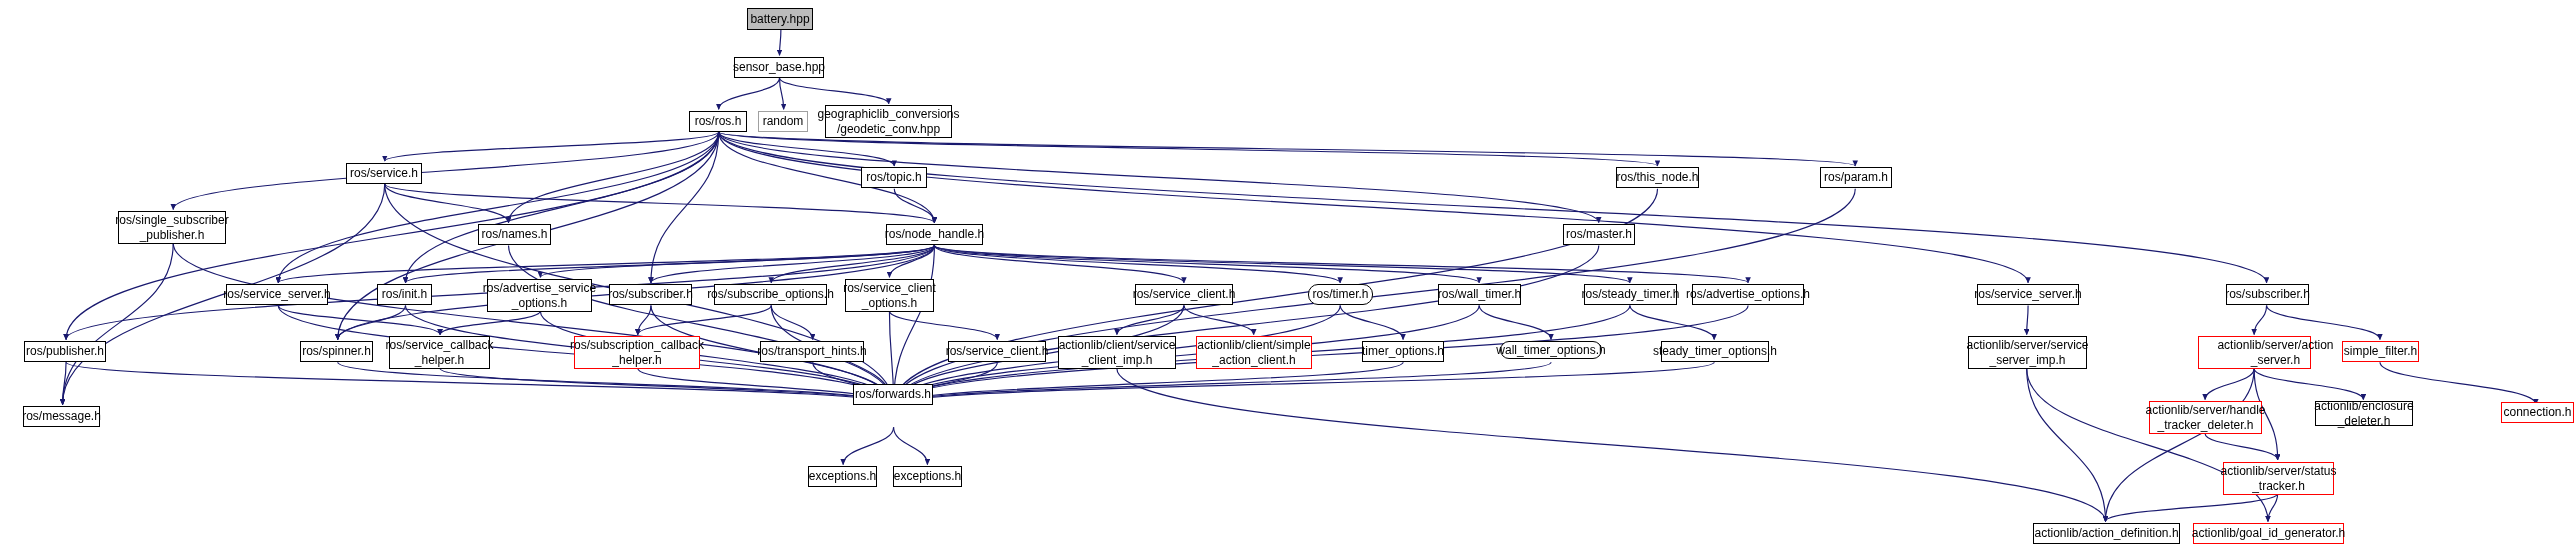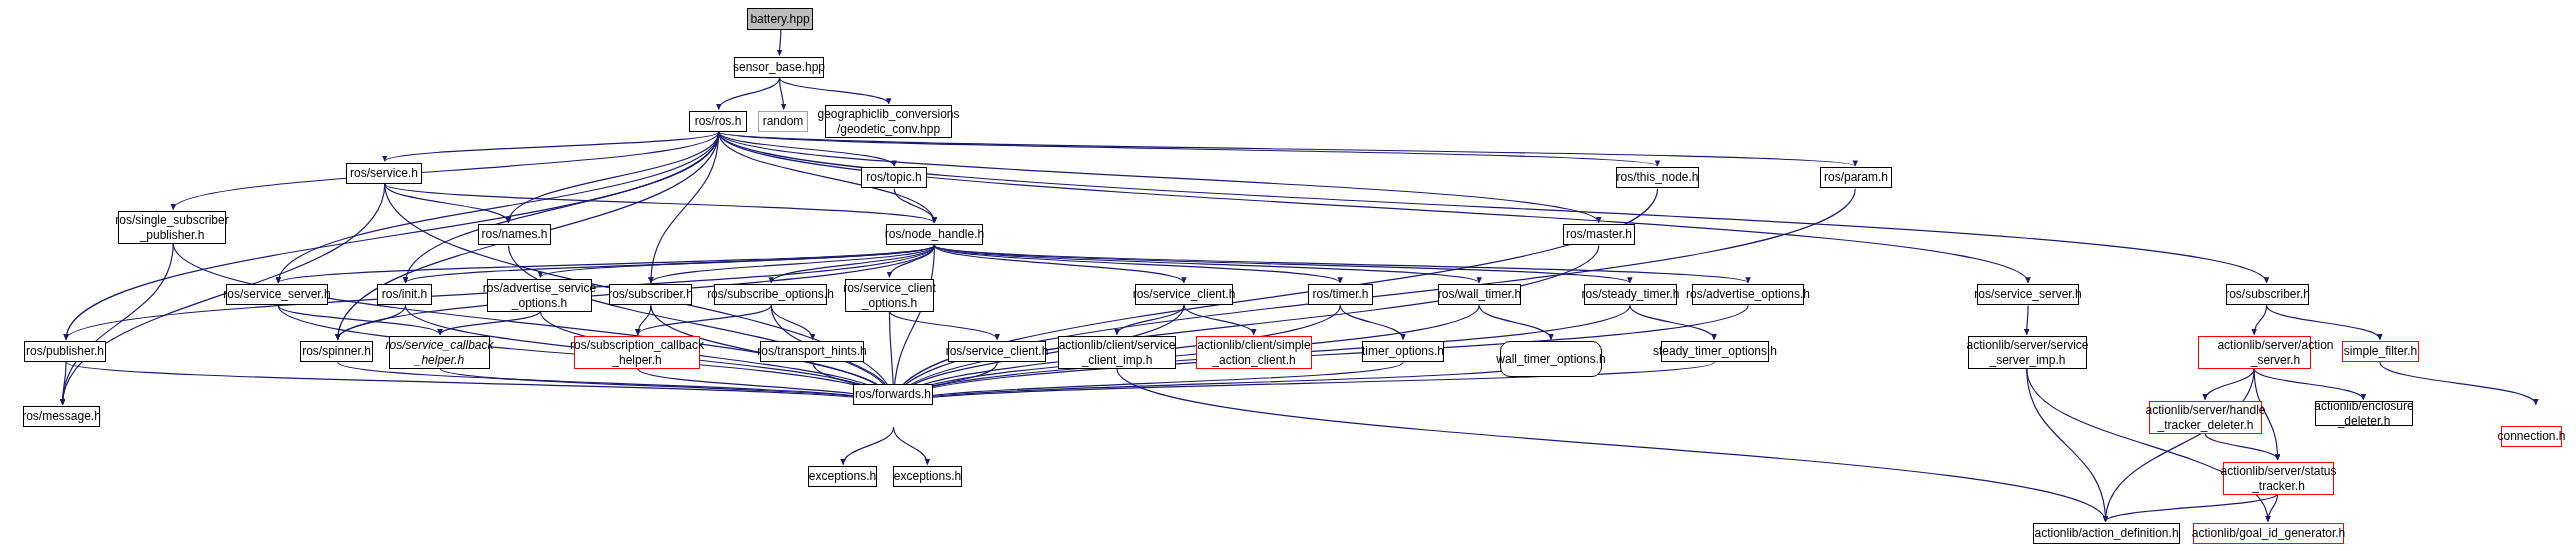--- a/index.html
+++ b/index.html
@@ -151,53 +151,53 @@
       <div class="node normal" style="left: 1563px; top: 224px; width: 72px; height: 21.4px;">ros/master.h</div>
       <div class="node normal" style="left: 226px; top: 284px; width: 102px; height: 21.4px;">ros/service_server.h</div>
       <div class="node normal" style="left: 377px; top: 284px; width: 55px; height: 21.4px;">ros/init.h</div>
       <div class="node normal" style="left: 487px; top: 279px; width: 105px; height: 33px;">ros/advertise_service
 _options.h</div>
       <div class="node normal" style="left: 609px; top: 284px; width: 83px; height: 21.4px;">ros/subscriber.h</div>
       <div class="node normal" style="left: 714px; top: 284px; width: 113px; height: 21.4px;">ros/subscribe_options.h</div>
       <div class="node normal" style="left: 845px; top: 279px; width: 89px; height: 33px;">ros/service_client
 _options.h</div>
       <div class="node normal" style="left: 1135px; top: 284px; width: 98px; height: 21.4px;">ros/service_client.h</div>
-      <div class="node normal" style="left: 1308px; top: 284px; width: 65px; height: 21.4px;">ros/timer.h</div>
+      <div class="node normal" style="left: 1308px; top: 284px; width: 65px; height: 21.4px; border-radius: 10px;">ros/timer.h</div>
       <div class="node normal" style="left: 1438px; top: 284px; width: 83px; height: 21.4px;">ros/wall_timer.h</div>
       <div class="node normal" style="left: 1584px; top: 284px; width: 93px; height: 21.4px;">ros/steady_timer.h</div>
       <div class="node normal" style="left: 1692px; top: 284px; width: 112px; height: 21.4px;">ros/advertise_options.h</div>
       <div class="node normal" style="left: 1977px; top: 284px; width: 102px; height: 21.4px;">ros/service_server.h</div>
       <div class="node normal" style="left: 2226px; top: 284px; width: 83px; height: 21.4px;">ros/subscriber.h</div>
       <div class="node normal" style="left: 24px; top: 341px; width: 82px; height: 21.4px;">ros/publisher.h</div>
       <div class="node normal" style="left: 300px; top: 341px; width: 73px; height: 21.4px;">ros/spinner.h</div>
-      <div class="node normal" style="left: 389px; top: 336px; width: 101px; height: 33px; font-style: italic;">ros/service_callback
+      <div class="node normal" style="left: 389px; top: 336px; width: 101px; height: 33px;">ros/service_callback
 _helper.h</div>
       <div class="node truncated" style="left: 574px; top: 336px; width: 126px; height: 33px;">ros/subscription_callback
 _helper.h</div>
       <div class="node normal" style="left: 760px; top: 341px; width: 104px; height: 21.4px;">ros/transport_hints.h</div>
       <div class="node normal" style="left: 948px; top: 341px; width: 98px; height: 21.4px;">ros/service_client.h</div>
       <div class="node normal" style="left: 1058px; top: 336px; width: 118px; height: 33px;">actionlib/client/service
 _client_imp.h</div>
       <div class="node truncated" style="left: 1196px; top: 336px; width: 116px; height: 33px;">actionlib/client/simple
 _action_client.h</div>
       <div class="node normal" style="left: 1362px; top: 341px; width: 82px; height: 21.4px;">timer_options.h</div>
-      <div class="node normal" style="left: 1500px; top: 341px; width: 102px; height: 36px; border-radius: 10px;">wall_timer_options.h</div>
+      <div class="node normal" style="left: 1500px; top: 341px; width: 102px; height: 18px; border-radius: 10px;">wall_timer_options.h</div>
       <div class="node normal" style="left: 1661px; top: 341px; width: 108px; height: 21.4px;">steady_timer_options.h</div>
       <div class="node normal" style="left: 1968px; top: 336px; width: 119px; height: 33px;">actionlib/server/service
 _server_imp.h</div>
       <div class="node truncated" style="left: 2198px; top: 336px; width: 113px; height: 33px; padding-left: 44px;">actionlib/server/action
 _server.h</div>
       <div class="node truncated" style="left: 2342px; top: 341px; width: 77px; height: 21.4px;">simple_filter.h</div>
       <div class="node normal" style="left: 23px; top: 406px; width: 77px; height: 21.4px;">ros/message.h</div>
       <div class="node normal" style="left: 853px; top: 384px; width: 80px; height: 21.4px; text-align: center;">ros/forwards.h</div>
       <div class="node truncated" style="left: 2149px; top: 401px; width: 113px; height: 33px;">actionlib/server/handle
 _tracker_deleter.h</div>
       <div class="node normal" style="left: 2315px; top: 401px; width: 98px; height: 25px;">actionlib/enclosure
 _deleter.h</div>
-      <div class="node truncated" style="left: 2501px; top: 426px; width: 61px; height: 21.4px;">connection.h</div>
+      <div class="node truncated" style="left: 2501px; top: 402px; width: 73px; height: 21.4px;">connection.h</div>
       <div class="node normal" style="left: 808px; top: 466px; width: 69px; height: 21.4px;">exceptions.h</div>
       <div class="node normal" style="left: 893px; top: 466px; width: 69px; height: 21.4px;">exceptions.h</div>
       <div class="node truncated" style="left: 2223px; top: 462px; width: 111px; height: 33px;">actionlib/server/status
 _tracker.h</div>
       <div class="node normal" style="left: 2033px; top: 523px; width: 147px; height: 21.4px; text-align: right;">actionlib/action_definition.h</div>
       <div class="node truncated" style="left: 2193px; top: 523px; width: 151px; height: 21.4px;">actionlib/goal_id_generator.h</div>
     </div>
 </div>
 
 

